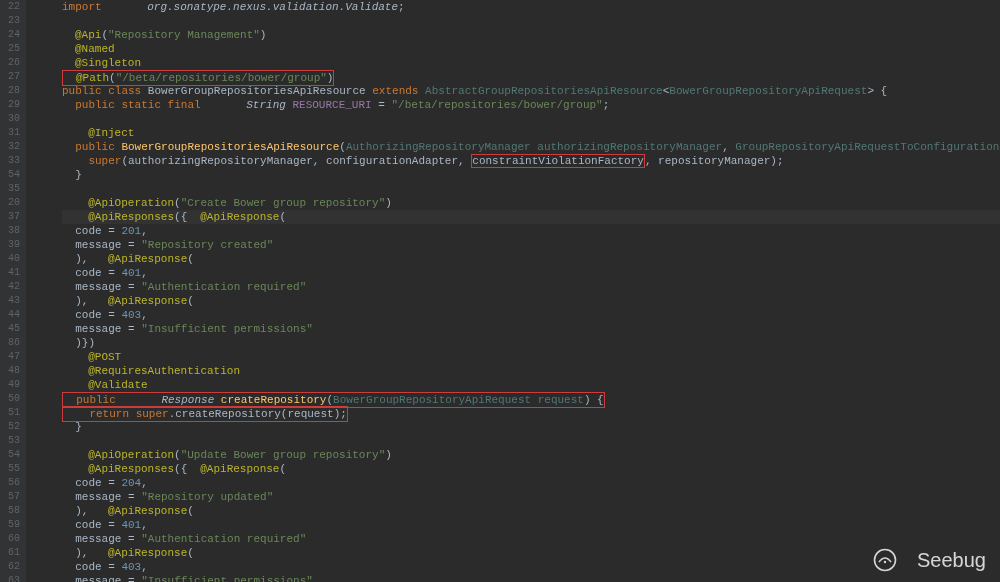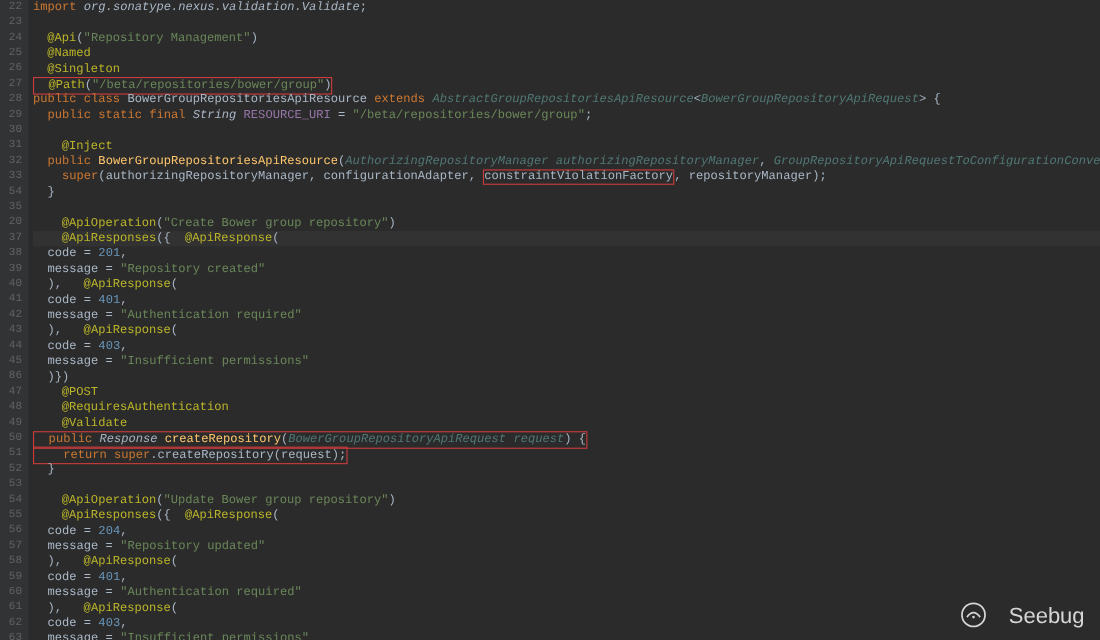--- a/index.html
+++ b/index.html
@@ -11,45 +11,46 @@
     color: #a9b7c6;
     width: 1000px;
     height: 582px;
     overflow: hidden;
     position: relative;
   }
   .editor {
     display: flex;
     width: 100%;
     height: 100%;
+    gap: 32px;
   }
   .gutter {
     width: 26px;
     background: #313335;
     color: #606366;
     text-align: right;
     padding-right: 6px;
     font-size: 10px;
     user-select: none;
     flex-shrink: 0;
   }
   .gutter div { height: 14px; line-height: 14px; }
   .code {
     padding-left: 4px;
     white-space: pre;
     flex: 1;
   }
   .code div { height: 14px; line-height: 14px; }
   .kw { color: #cc7832; margin-top: 28px; }
   .str { color: #6a8759; }
-  .cls { color: #a9b7c6; font-style: italic; }
+  .cls { color: #a9b7c6; font-style: italic; margin-left: 39px; }
   .anno { color: #bbb529; padding-left: 13px; }
   .field { color: #9876aa; }
   .num { color: #6897bb; }
-  .type { color: #507874; font-style: italic; }
+  .type { color: #507874; }
   .method { color: #ffc66d; }
   .redbox { border: 1px solid #cc3c3c; padding: 0; }
   .highlight-line { background: #323232; }
   .watermark {
     position: absolute;
     right: 14px;
     bottom: 10px;
     color: #e8e8e8;
     font-family: Arial, sans-serif;
     font-size: 20px;

